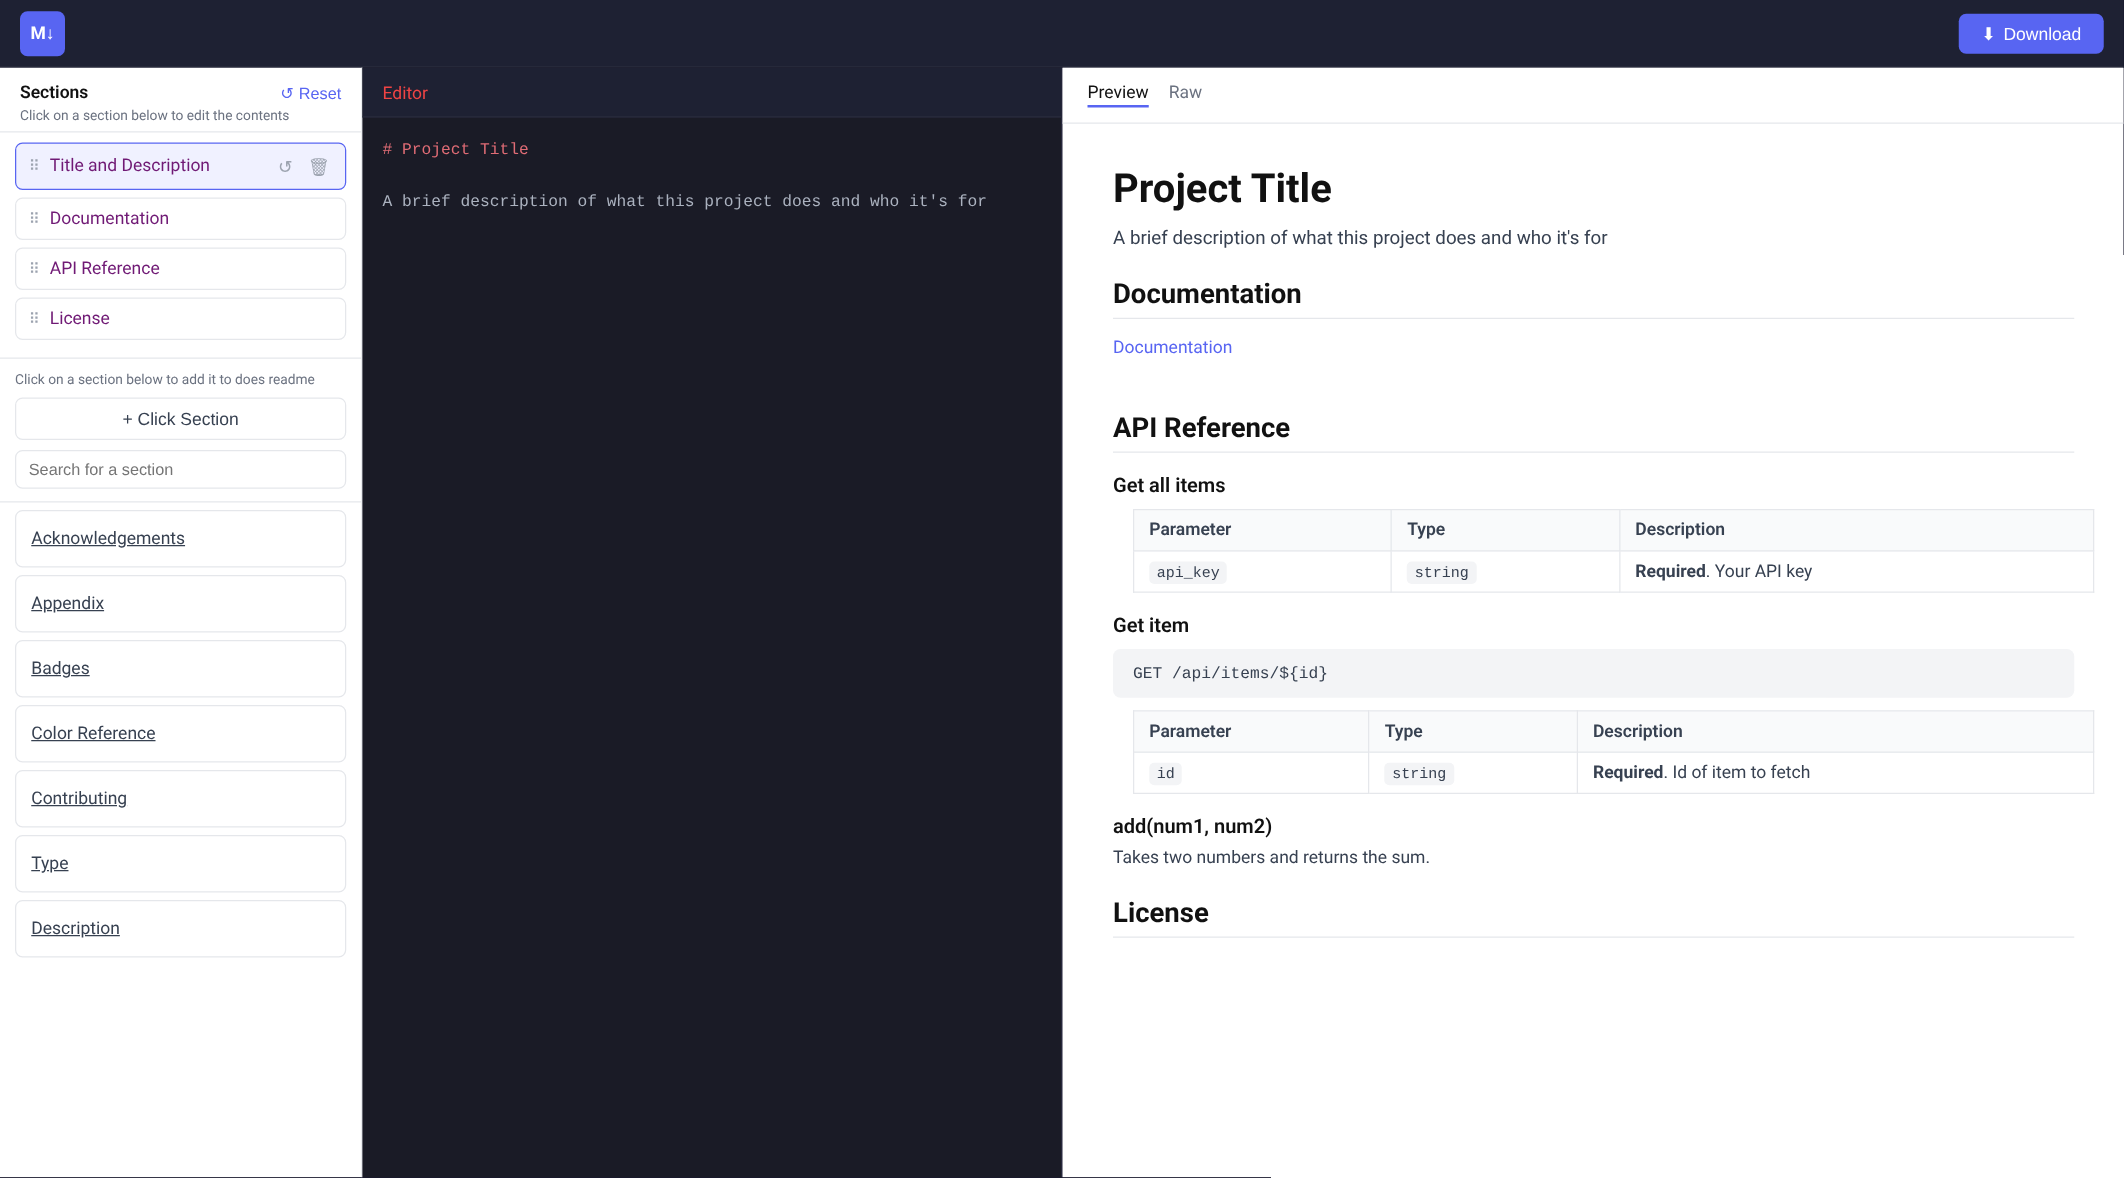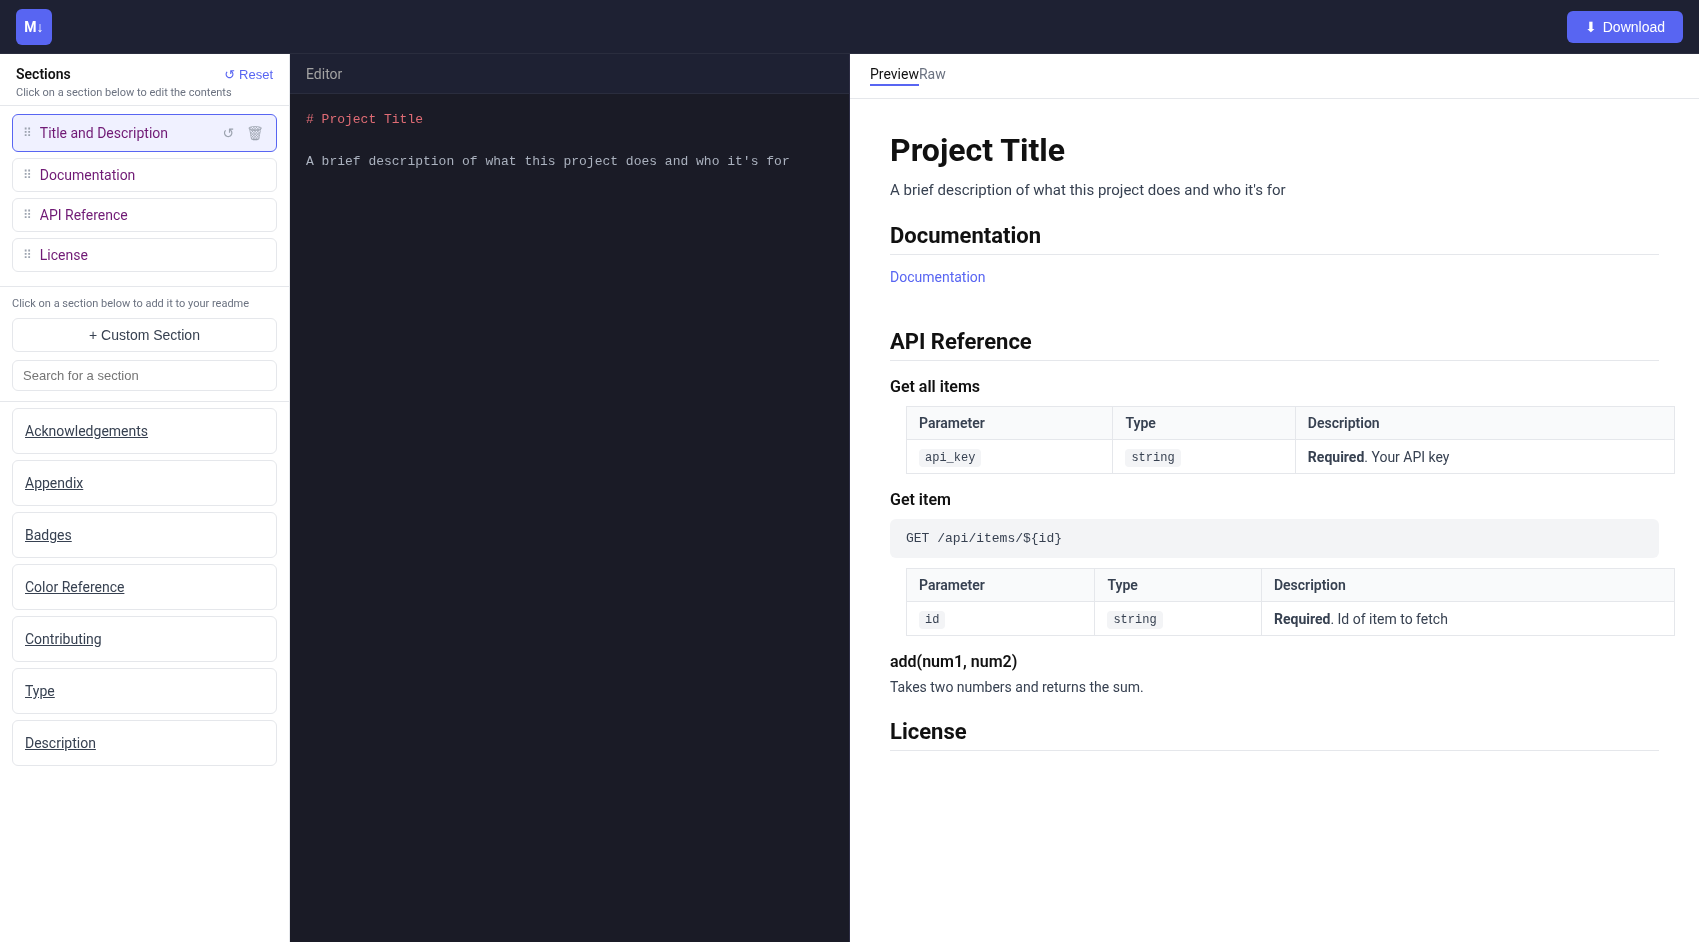--- a/index.html
+++ b/index.html
@@ -193,21 +193,21 @@
     }
     .editor-tab-bar {
       background: #1e2133;
       padding: 10px 16px;
       border-bottom: 1px solid #2a2d3e;
     }
     .editor-tab {
       color: #9ca3af;
       font-size: 14px;
     }
-    .editor-tab.active { color: #a3a3a3; }
+    .editor-tab.active { color: #ef4444; }
     .editor-content {
       flex: 1;
       padding: 16px;
       overflow-y: auto;
       font-family: 'Courier New', Courier, monospace;
       font-size: 13px;
       color: #abb2bf;
       line-height: 1.6;
     }
     .code-heading { color: #e06c75; }
@@ -217,20 +217,21 @@
     .preview-area {
       flex: 1;
       background: #fff;
       display: flex;
       flex-direction: column;
       overflow: hidden;
     }
     .preview-tab-bar {
       display: flex;
       align-items: center;
+      gap: 16px;
       padding: 12px 20px;
       border-bottom: 1px solid #e5e7eb;
       background: #fff;
     }
     .preview-tab {
       font-size: 14px;
       color: #6b7280;
       cursor: pointer;
       padding-bottom: 2px;
       border-bottom: 2px solid transparent;
@@ -366,22 +367,22 @@
         <span class="drag-handle">⠿</span>
         <span class="section-name">API Reference</span>
       </div>
       <div class="section-item">
         <span class="drag-handle">⠿</span>
         <span class="section-name">License</span>
       </div>
     </div>
 
     <div class="add-section-area">
-      <div class="add-section-hint">Click on a section below to add it to your readme</div>
-      <button class="custom-section-btn">+ Custom Section</button>
+      <div class="add-section-hint">Click on a section below to add it to does readme</div>
+      <button class="custom-section-btn">+ Click Section</button>
       <input type="text" class="search-input" placeholder="Search for a section" style="">
     </div>
 
     <div class="section-library">
       <div class="library-item">Acknowledgements</div>
       <div class="library-item">Appendix</div>
       <div class="library-item">Badges</div>
       <div class="library-item">Color Reference</div>
       <div class="library-item">Contributing</div>
       <div class="library-item">Type</div>

